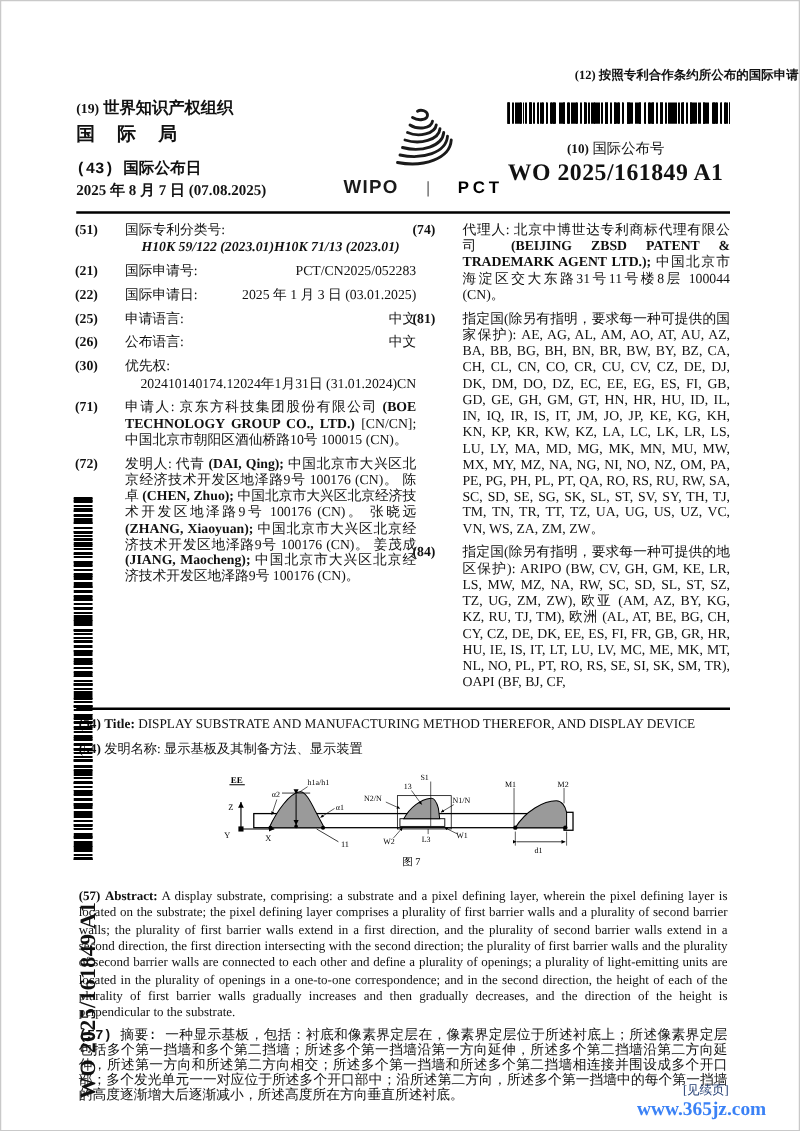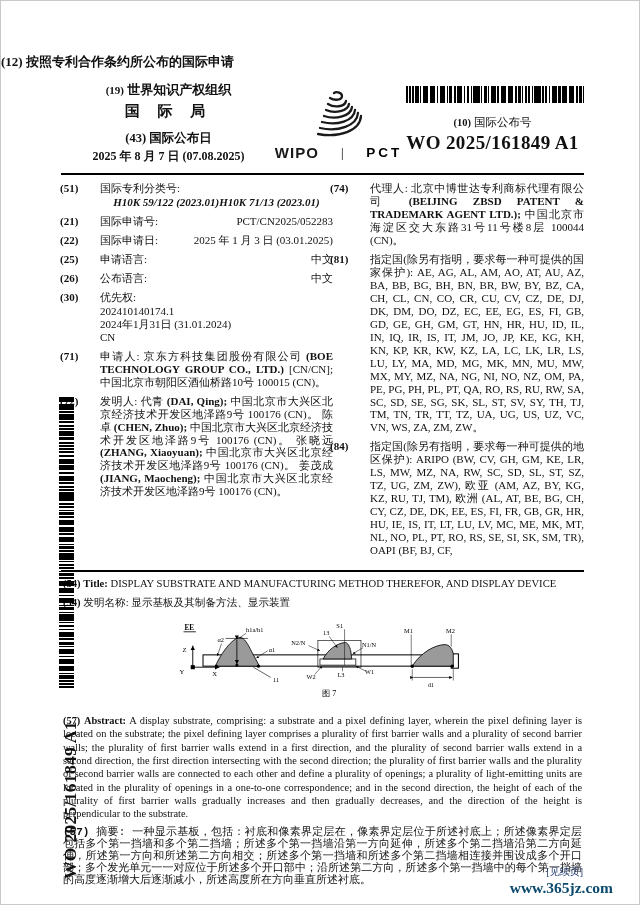--- a/index.html
+++ b/index.html
@@ -2,27 +2,27 @@
 <html><head>
 <meta charset="utf-8">
 <style>
   html,body { margin:0; padding:0; background:#fff; }
   .page {
     position:relative; width:640px; height:905px; background:#fff;
     border:1px solid #c9c9c9; box-sizing:border-box; overflow:hidden;
     font-family:"Liberation Serif","DejaVu Serif",serif; color:#111;
   }
   
-  .h12 { text-align:left; padding-top:52px; font-size:13px; font-weight:bold; }
+  .h12 { text-align:right; padding-top:52px; font-size:10px; font-weight:bold; }
   .header-row { display:flex; margin:10px 55px 0 60px; }
-  .org-block { width:215px; text-align:center; }
+  .org-block { width:215px; }
   .org-line { font-size:13px; font-weight:bold; }
   .org-line .tagx { font-size:11px; }
   .org-sub { font-size:15px; font-weight:bold; letter-spacing:7px; margin-top:3px; }
-  .pub-date-label { margin-top:9px; font-size:12.5px; font-weight:bold; }
+  .pub-date-label { margin-top:9px; font-size:12.5px; font-weight:bold;font-family:Liberation Mono, monospace; }
   .pub-date-value { font-size:12px; font-weight:bold; margin-top:1px; }
   .logo-block { width:125px; text-align:center; padding-top:2px; }
   .logo-text { display:flex; align-items:center; justify-content:center; gap:22px;
                font-family:"Liberation Sans","DejaVu Sans",sans-serif; margin-top:1px; }
   .logo-wipo { font-size:15px; font-weight:bold; letter-spacing:1px; color:#1a1a1a; }
   .logo-sep  { font-size:13px; color:#666; font-weight:normal; }
   .logo-pct  { font-size:13.5px; font-weight:bold; letter-spacing:3px; color:#000000; }
   .right-block { flex:1; text-align:center; }
   .barcode-h {
     height:17px; margin:5px 0 12px 5px;
@@ -39,21 +39,21 @@
   
   .cols { display:flex; gap:13px; margin:7px 55px 0 75px; }
   .col-l { width:258px; }
   .col-r { width:239px; }
   .field { position:relative; font-size:11px; line-height:1.18; margin-bottom:6px;
            padding-left:24px; text-align:justify; }
   .tag { position:absolute; left:-16px; top:0; font-weight:bold; width:38px; }
   .kv { display:flex; }
   .kv .v { margin-left:auto; text-align:right; }
   .codes { display:flex; justify-content:center; font-weight:bold; font-style:italic; margin-top:1px; }
-  .prio { display:flex; justify-content:flex-start; margin-top:1px;flex-direction:column; }
+  .prio { display:flex; justify-content:flex-end; margin-top:1px; }
   .bname { font-weight:bold; }
   
   .title-sec { margin:6px 55px 0 62px; font-size:10.6px; }
   .title-line { margin-bottom:7px; }
   
   .figwrap { margin:10px 0 0 176px; width:300px; }
   .fig svg text { font-family:"Liberation Serif","DejaVu Serif",serif; }
   
   .abs { margin:10px 57px 0 62px; font-size:10.4px; line-height:1.28; text-align:justify; }
   .abs-cn { margin:5px 57px 0 62px; font-size:11px; line-height:1.1; text-align:justify;font-family:Liberation Mono, monospace; }
@@ -65,21 +65,21 @@
       repeating-linear-gradient(0deg,#000 0 1.1px,transparent 1.1px 6.1px),
       repeating-linear-gradient(0deg,#000 0 2.3px,transparent 2.3px 8.7px);
   }
   .side-pubno {
     position:absolute; left:59px; top:878px;
     transform:rotate(-90deg); transform-origin:0 0;
     font-size:17.5px; font-weight:bold; white-space:nowrap; letter-spacing:0.3px;
   }
   .footer { position:absolute; right:26px; bottom:7px; text-align:right; }
   .footer-note { font-size:10px; color:#1f3a70; padding-right:30px; }
-  .footer-url { font-size:15.5px; font-weight:bold; color:#0c4a6e; text-decoration:none; cursor:pointer; }
+  .footer-url { font-size:15.5px; font-weight:bold; color:#3b82f6; text-decoration:none; cursor:pointer; }
 </style>
 </head>
 <body>
 
 <div class="page">
 
   <div class="h12">(12) 按照专利合作条约所公布的国际申请</div>
 
   <div class="header-row">
     <div class="org-block">

